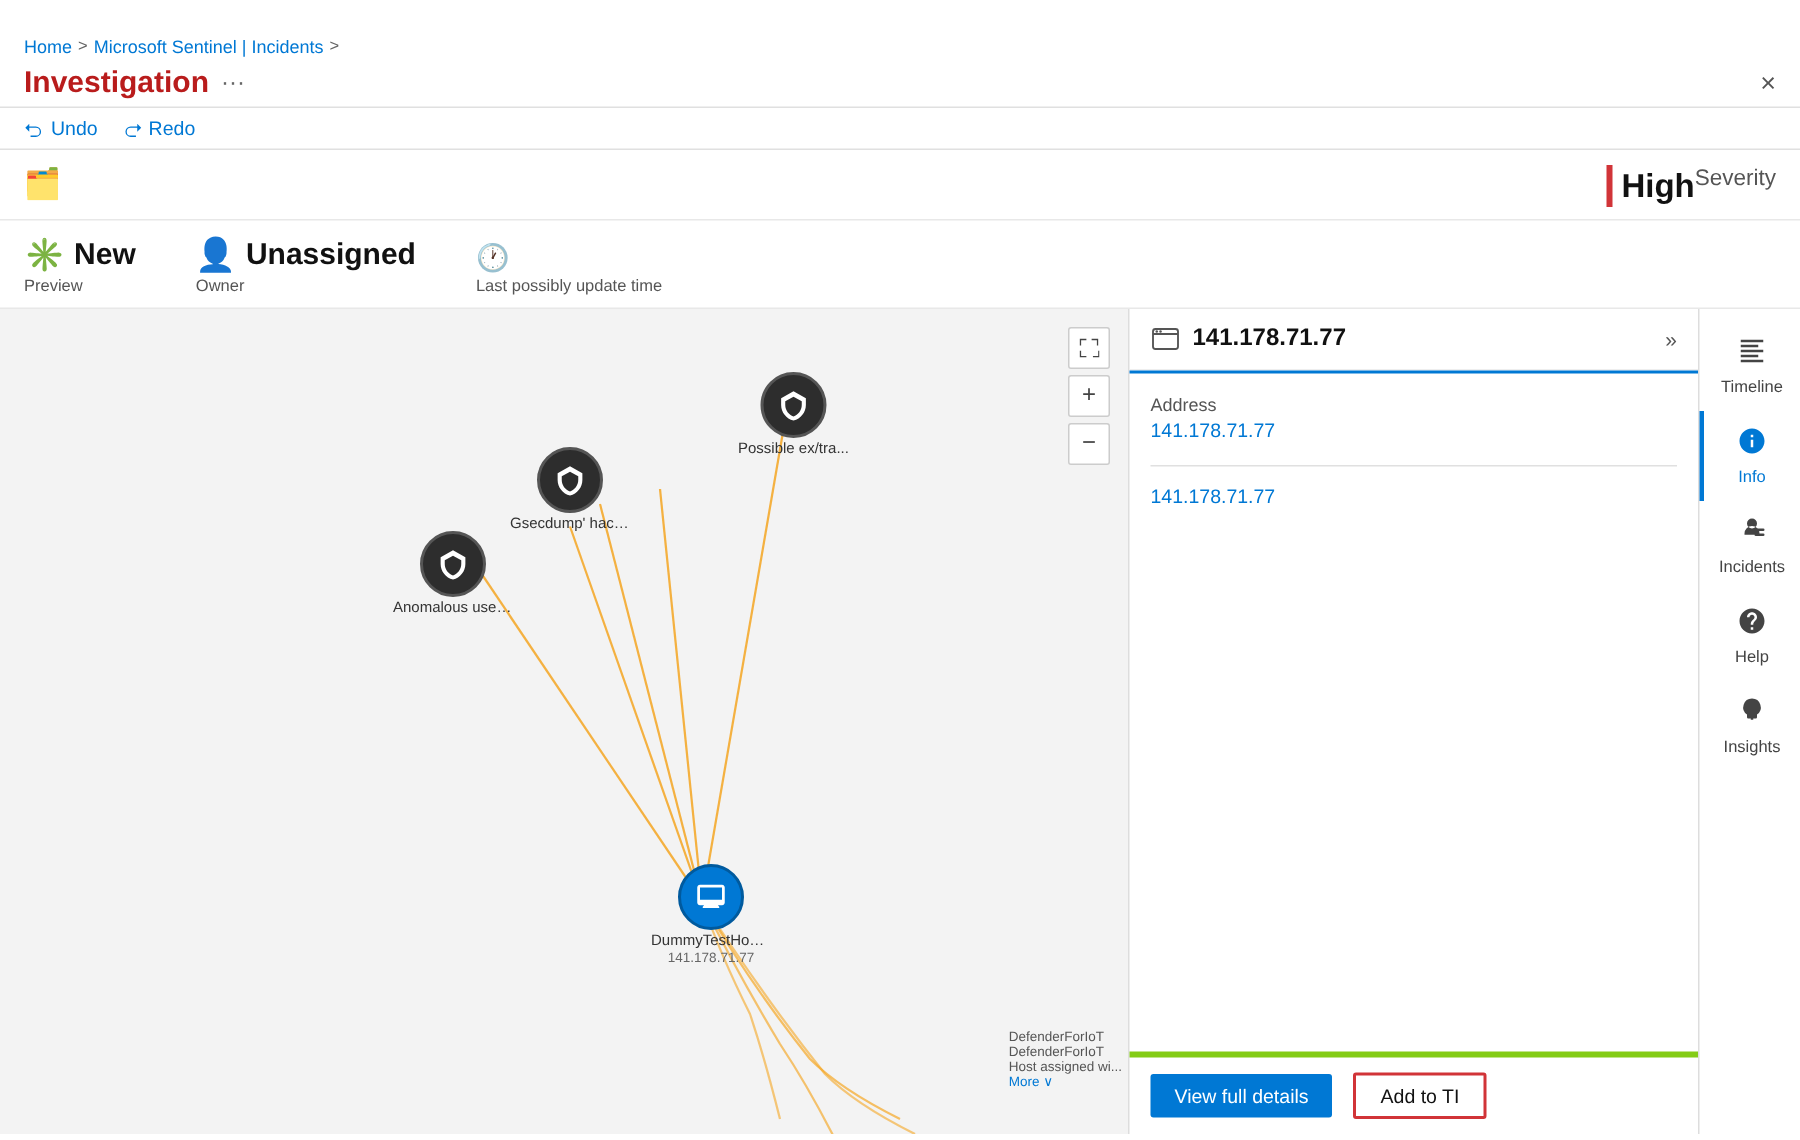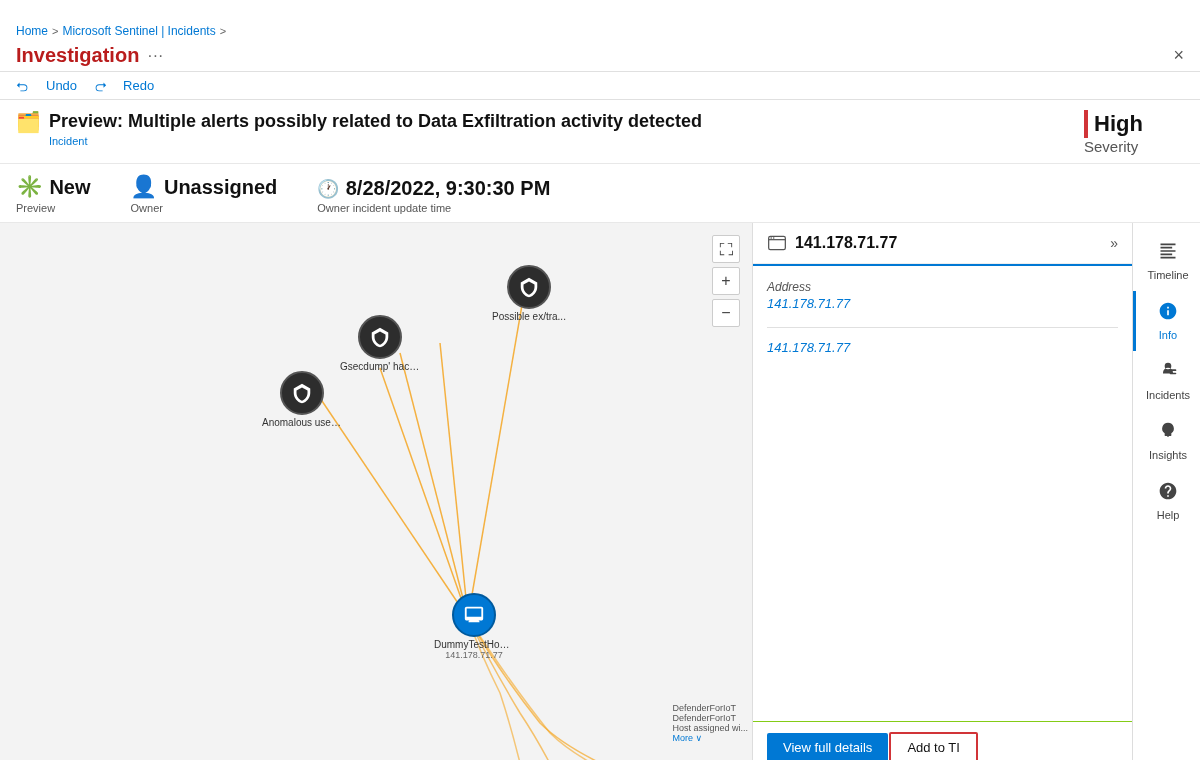--- a/index.html
+++ b/index.html
@@ -8,29 +8,29 @@
     .top-bar { padding: 24px 16px 4px; border-bottom: 1px solid #e0e0e0; }
     .breadcrumb { display: flex; align-items: center; gap: 4px; font-size: 12px; color: #0078d4; margin-bottom: 6px; }
     .breadcrumb span { color: #333; }
     .breadcrumb .sep { color: #666; font-size: 11px; }
     .title-row { display: flex; align-items: center; justify-content: space-between; }
     .page-title { font-size: 20px; font-weight: 600; color: #b91c1c; }
     .title-dots { color: #666; font-size: 16px; margin-left: 8px; cursor: pointer; }
     .close-btn { font-size: 18px; color: #555; cursor: pointer; border: none; background: none; }
 
     .toolbar { display: flex; align-items: center; gap: 16px; padding: 6px 16px; border-bottom: 1px solid #e0e0e0; }
-    .toolbar-btn { display: flex; align-items: center; gap: 16px; background: none; border: none; color: #0078d4; cursor: pointer; font-size: 13px; }
+    .toolbar-btn { display: flex; align-items: center; gap: 4px; background: none; border: none; color: #0078d4; cursor: pointer; font-size: 13px; }
     .toolbar-btn svg { width: 14px; height: 14px; }
 
     .incident-header { padding: 10px 16px 8px; border-bottom: 1px solid #e8e8e8; }
     .incident-title-row { display: flex; align-items: flex-start; justify-content: space-between; }
     .incident-icon { color: #0078d4; font-size: 20px; margin-right: 8px; }
     .incident-title { font-size: 18px; font-weight: 600; color: #111; line-height: 1.3; flex: 1; }
     .incident-type { font-size: 11px; color: #0078d4; margin-top: 2px; }
-    .severity-block { display: flex; flex-direction: column; align-items: flex-start; min-width: 100px; }
+    .severity-block { display: flex; flex-direction: row; align-items: flex-start; min-width: 100px; }
     .severity-bar { width: 4px; height: 28px; background: #d13438; display: inline-block; margin-right: 6px; }
     .severity-text { font-size: 22px; font-weight: 600; color: #111; }
     .severity-label { font-size: 15px; color: #555; }
 
     .status-row { display: flex; align-items: flex-end; gap: 40px; padding: 10px 16px 8px; border-bottom: 1px solid #e8e8e8; }
     .status-block { display: flex; flex-direction: column; }
     .status-value { display: flex; align-items: center; gap: 6px; font-size: 20px; font-weight: 600; color: #111; }
     .status-value .icon { font-size: 22px; }
     .status-sublabel { font-size: 11px; color: #555; margin-top: 2px; }
 
@@ -45,26 +45,26 @@
     .node-circle.blue { background: #0078d4; border-color: #005a9e; }
     .node-label { font-size: 10px; color: #333; margin-top: 2px; text-align: right; max-width: 80px; white-space: nowrap; overflow: hidden; text-overflow: ellipsis; }
     .node-sublabel { font-size: 9px; color: #666; }
 
     svg.graph-svg { position: absolute; top: 0; left: 0; width: 100%; height: 100%; pointer-events: none; }
 
     .detail-panel { width: 380px; background: #fff; border-left: 1px solid #ddd; display: flex; flex-direction: column; }
     .detail-header { display: flex; align-items: center; justify-content: space-between; padding: 10px 14px; border-bottom: 1px solid #eee; }
     .detail-ip { display: flex; align-items: center; gap: 8px; font-size: 16px; font-weight: 600; color: #111; }
     .detail-collapse { background: none; border: none; cursor: pointer; color: #555; font-size: 14px; }
-    .detail-content { flex: 1; padding: 14px; overflow-y: auto; font-style: italic; }
+    .detail-content { flex: 1; padding: 14px; overflow-y: auto; }
     .detail-field { margin-bottom: 16px; }
     .detail-field-label { font-size: 12px; color: #555; margin-bottom: 2px; }
     .detail-field-value { font-size: 13px; color: #0078d4; }
     .detail-divider { height: 1px; background: #e0e0e0; margin-bottom: 12px; }
-    .detail-footer { padding: 10px 14px; border-top: 1px solid #84cc16; display: flex; gap: 1px; align-items: center; }
+    .detail-footer { padding: 10px 14px; border-top: 4px solid #84cc16; display: flex; gap: 14px; align-items: center; }
     .btn-primary { background: #0078d4; color: white; border: none; padding: 7px 16px; font-size: 13px; cursor: pointer; border-radius: 2px; }
     .btn-outline { background: white; color: #111; border: 2px solid #d13438; padding: 6px 16px; font-size: 13px; cursor: pointer; border-radius: 2px; }
 
     .sidebar { width: 68px; background: #fff; border-left: 1px solid #ddd; display: flex; flex-direction: column; align-items: center; padding-top: 8px; }
     .sidebar-item { display: flex; flex-direction: column; align-items: center; padding: 10px 8px; cursor: pointer; width: 100%; border-left: 3px solid transparent; gap: 3px; }
     .sidebar-item.active { border-left: 3px solid #0078d4; }
     .sidebar-item-icon { font-size: 18px; color: #444; }
     .sidebar-item-label { font-size: 11px; color: #444; }
     .sidebar-item.active .sidebar-item-label { color: #0078d4; }
     .sidebar-item.active .sidebar-item-icon { color: #0078d4; }
@@ -100,24 +100,20 @@
         <path d="M12 4l3 3-3 3V7H7a3 3 0 000 6h4v1H7a4 4 0 010-8h5V4z"></path>
       </svg>
     <span>Redo</span>
   </button>
 </div>
 
 <div class="incident-header">
   <div class="incident-title-row">
     <div style="display:flex;align-items:flex-start;flex:1;">
       <span class="incident-icon">🗂️</span>
-      <div>
-        <div class="incident-title">Preview: Multiple alerts possibly related to Data Exfiltration activity detected</div>
-        <div class="incident-type">Incident</div>
-      </div>
     </div>
     <div class="severity-block">
       <div style="display:flex;align-items:center;">
         <div class="severity-bar"></div>
         <span class="severity-text">High</span>
       </div>
       <span class="severity-label">Severity</span>
     </div>
   </div>
 </div>
@@ -133,23 +129,22 @@
   <div class="status-block">
     <div class="status-value">
       <span class="icon">👤</span>
       <span>Unassigned</span>
     </div>
     <span class="status-sublabel">Owner</span>
   </div>
   <div class="status-block">
     <div class="status-value">
       <span class="icon" style="font-size:18px;">🕐</span>
-      <span>8/28/2022, 9:30:30 PM</span>
-    </div>
-    <span class="status-sublabel">Owner incident update time</span>
+    </div>
+    <span class="status-sublabel">Last possibly update time</span>
   </div>
 </div>
 
 <div class="main-area">
 
   <div class="graph-area">
 
     <svg class="graph-svg">
 
       <line x1="320" y1="175" x2="468" y2="395" stroke="#f5a623" stroke-width="1.5" opacity="0.85"></line>
@@ -272,28 +267,28 @@
             <path d="M12 2a4 4 0 100 8 4 4 0 000-8zM6 14a6 6 0 0112 0v1H6v-1z"></path>
             <rect x="14" y="10" width="8" height="2" rx="1" fill="#444"></rect>
             <rect x="14" y="14" width="8" height="2" rx="1" fill="#444"></rect>
           </svg>
       </span>
       <span class="sidebar-item-label">Incidents</span>
     </div>
     <div class="sidebar-item">
       <span class="sidebar-item-icon">
         <svg width="20" height="20" viewBox="0 0 24 24" fill="#444">
+            <path d="M12 2C6.48 2 2 6.48 2 12s4.48 10 10 10 10-4.48 10-10S17.52 2 12 2zm1 17h-2v-2h2v2zm2.07-7.75l-.9.92C13.45 12.9 13 13.5 13 15h-2v-.5c0-1.1.45-2.1 1.17-2.83l1.24-1.26c.37-.36.59-.86.59-1.41 0-1.1-.9-2-2-2s-2 .9-2 2H8c0-2.21 1.79-4 4-4s4 1.79 4 4c0 .88-.36 1.68-.93 2.25z"></path>
+          </svg>
+      </span>
+      <span class="sidebar-item-label">Help</span>
+    </div>
+    <div class="sidebar-item">
+      <span class="sidebar-item-icon">
+        <svg width="20" height="20" viewBox="0 0 24 24" fill="#444">
             <path d="M12 2a7 7 0 00-4 12.75V17a1 1 0 001 1h6a1 1 0 001-1v-2.25A7 7 0 0012 2zm-1 16h2v1h-2z"></path>
           </svg>
       </span>
       <span class="sidebar-item-label">Insights</span>
     </div>
-    <div class="sidebar-item">
-      <span class="sidebar-item-icon">
-        <svg width="20" height="20" viewBox="0 0 24 24" fill="#444">
-            <path d="M12 2C6.48 2 2 6.48 2 12s4.48 10 10 10 10-4.48 10-10S17.52 2 12 2zm1 17h-2v-2h2v2zm2.07-7.75l-.9.92C13.45 12.9 13 13.5 13 15h-2v-.5c0-1.1.45-2.1 1.17-2.83l1.24-1.26c.37-.36.59-.86.59-1.41 0-1.1-.9-2-2-2s-2 .9-2 2H8c0-2.21 1.79-4 4-4s4 1.79 4 4c0 .88-.36 1.68-.93 2.25z"></path>
-          </svg>
-      </span>
-      <span class="sidebar-item-label">Help</span>
-    </div>
   </div>
 
 </div>
 
 </body></html>

